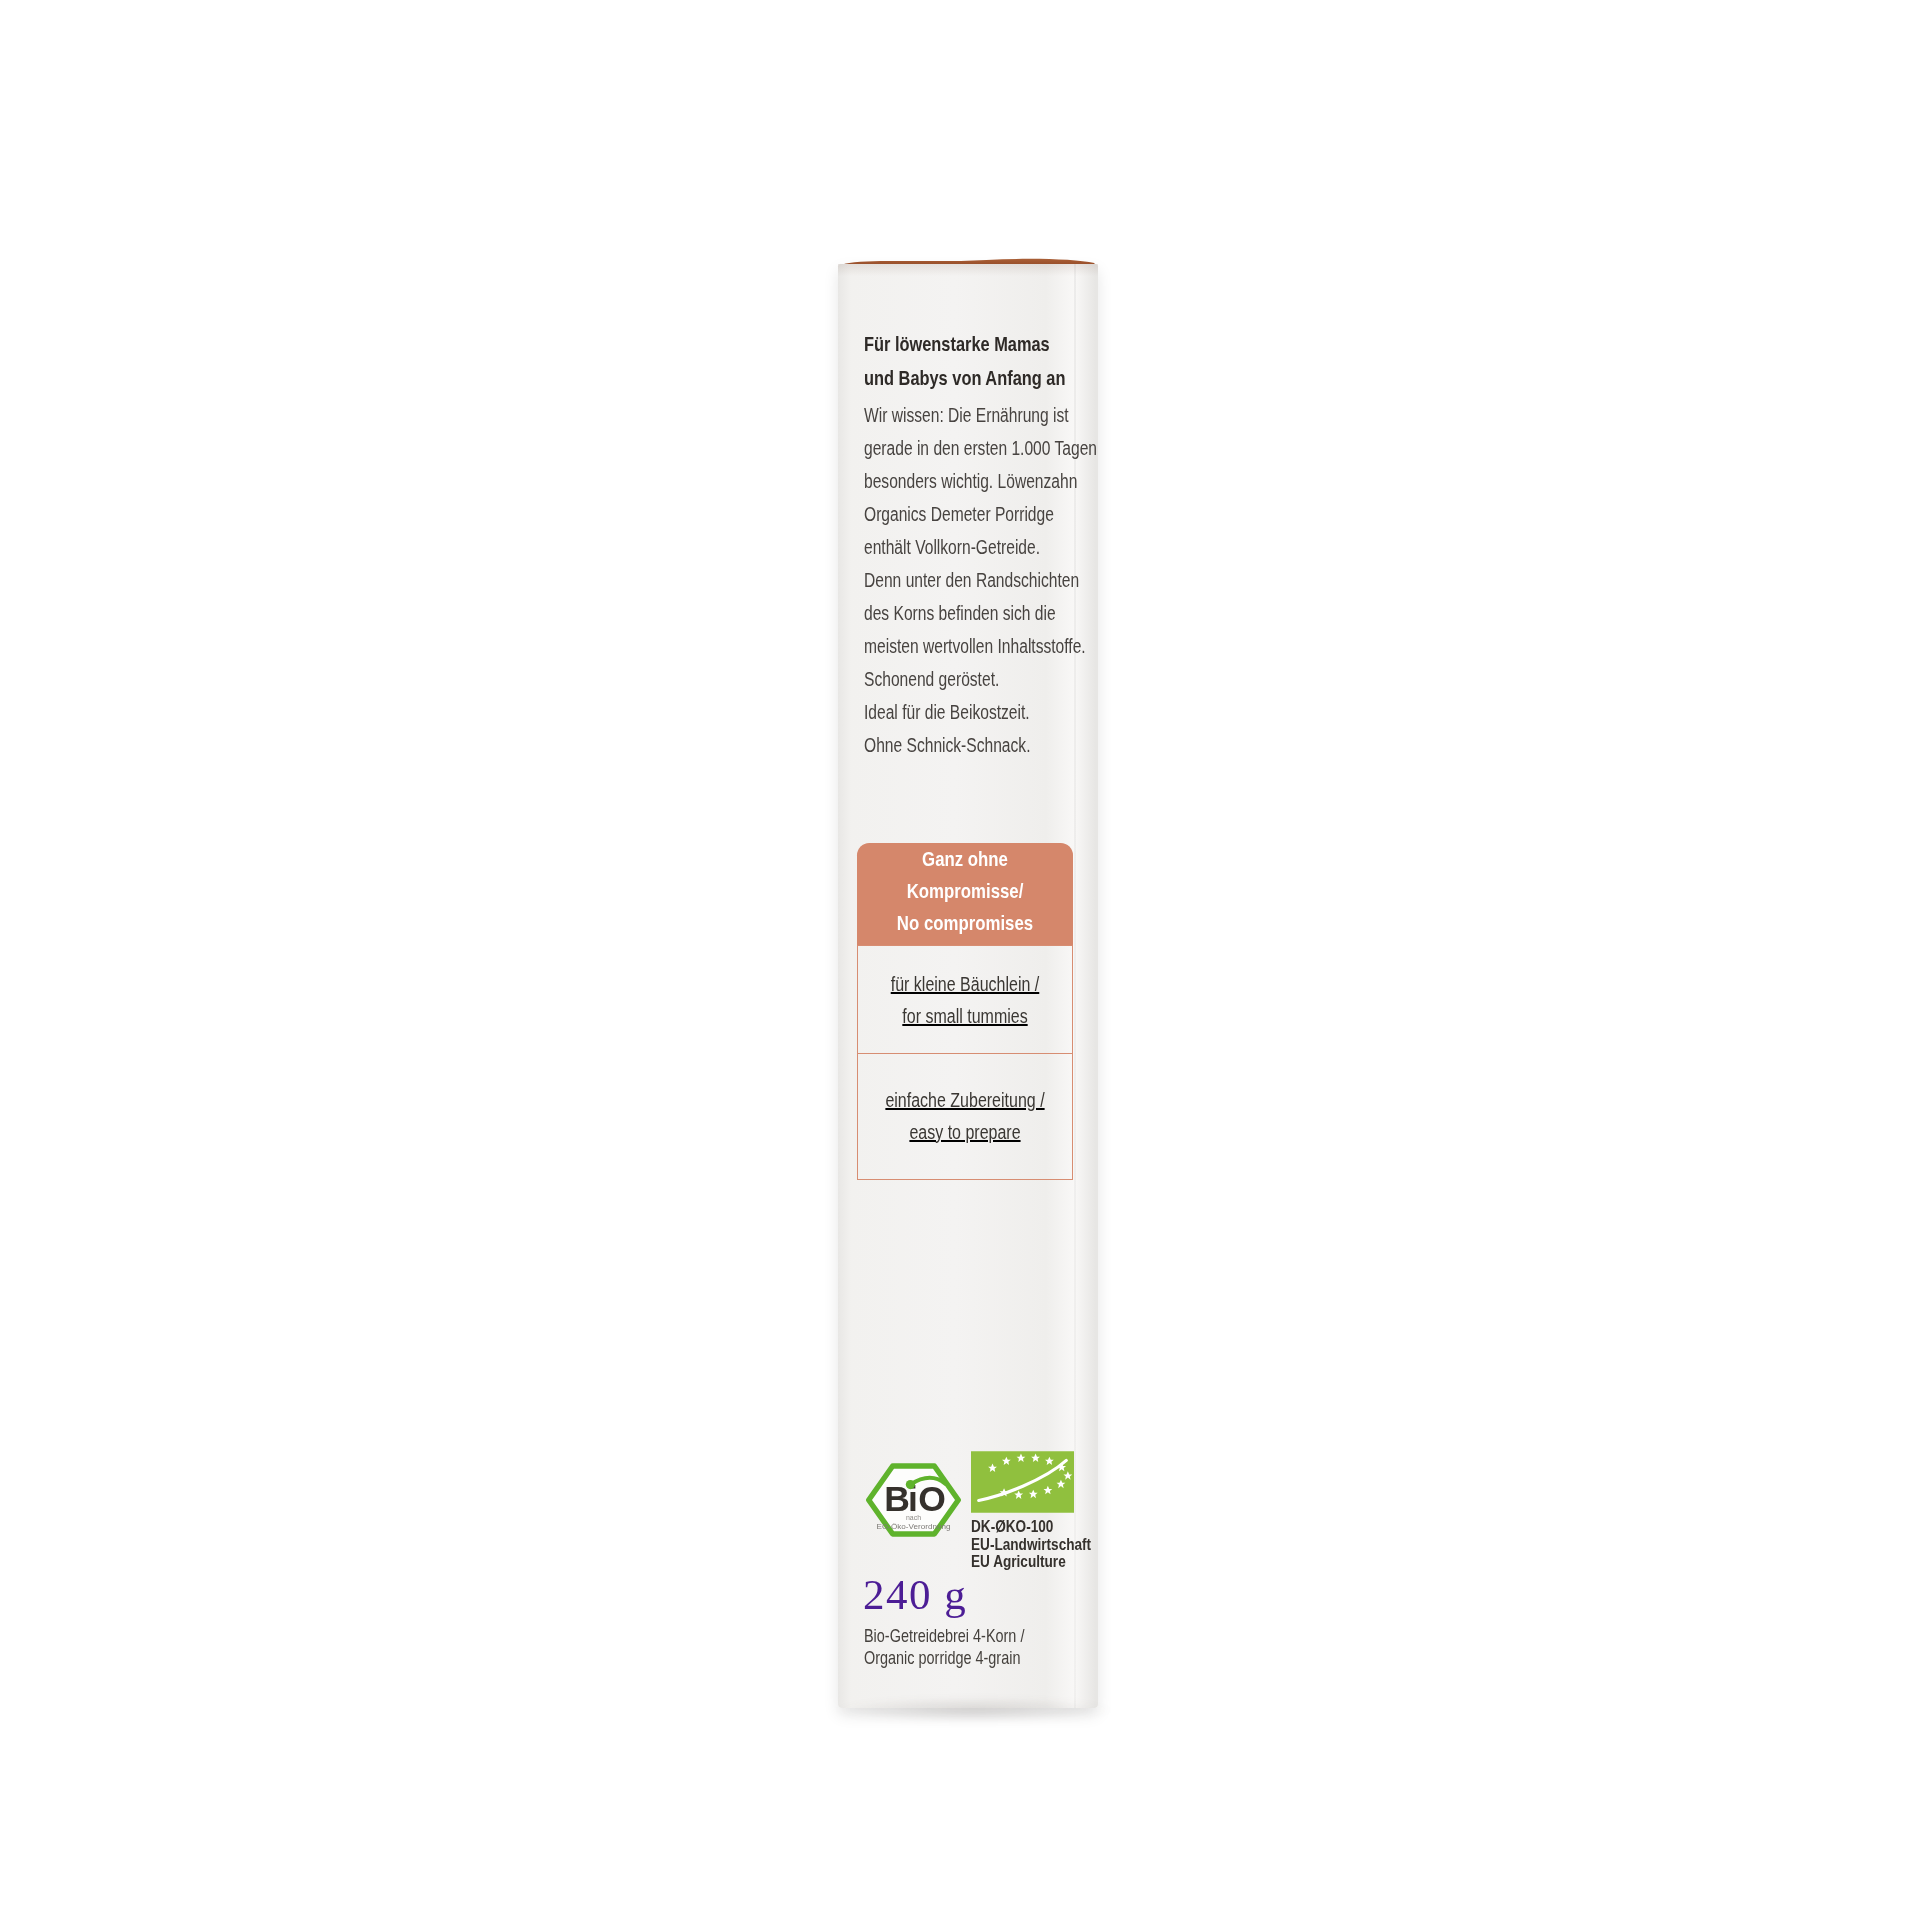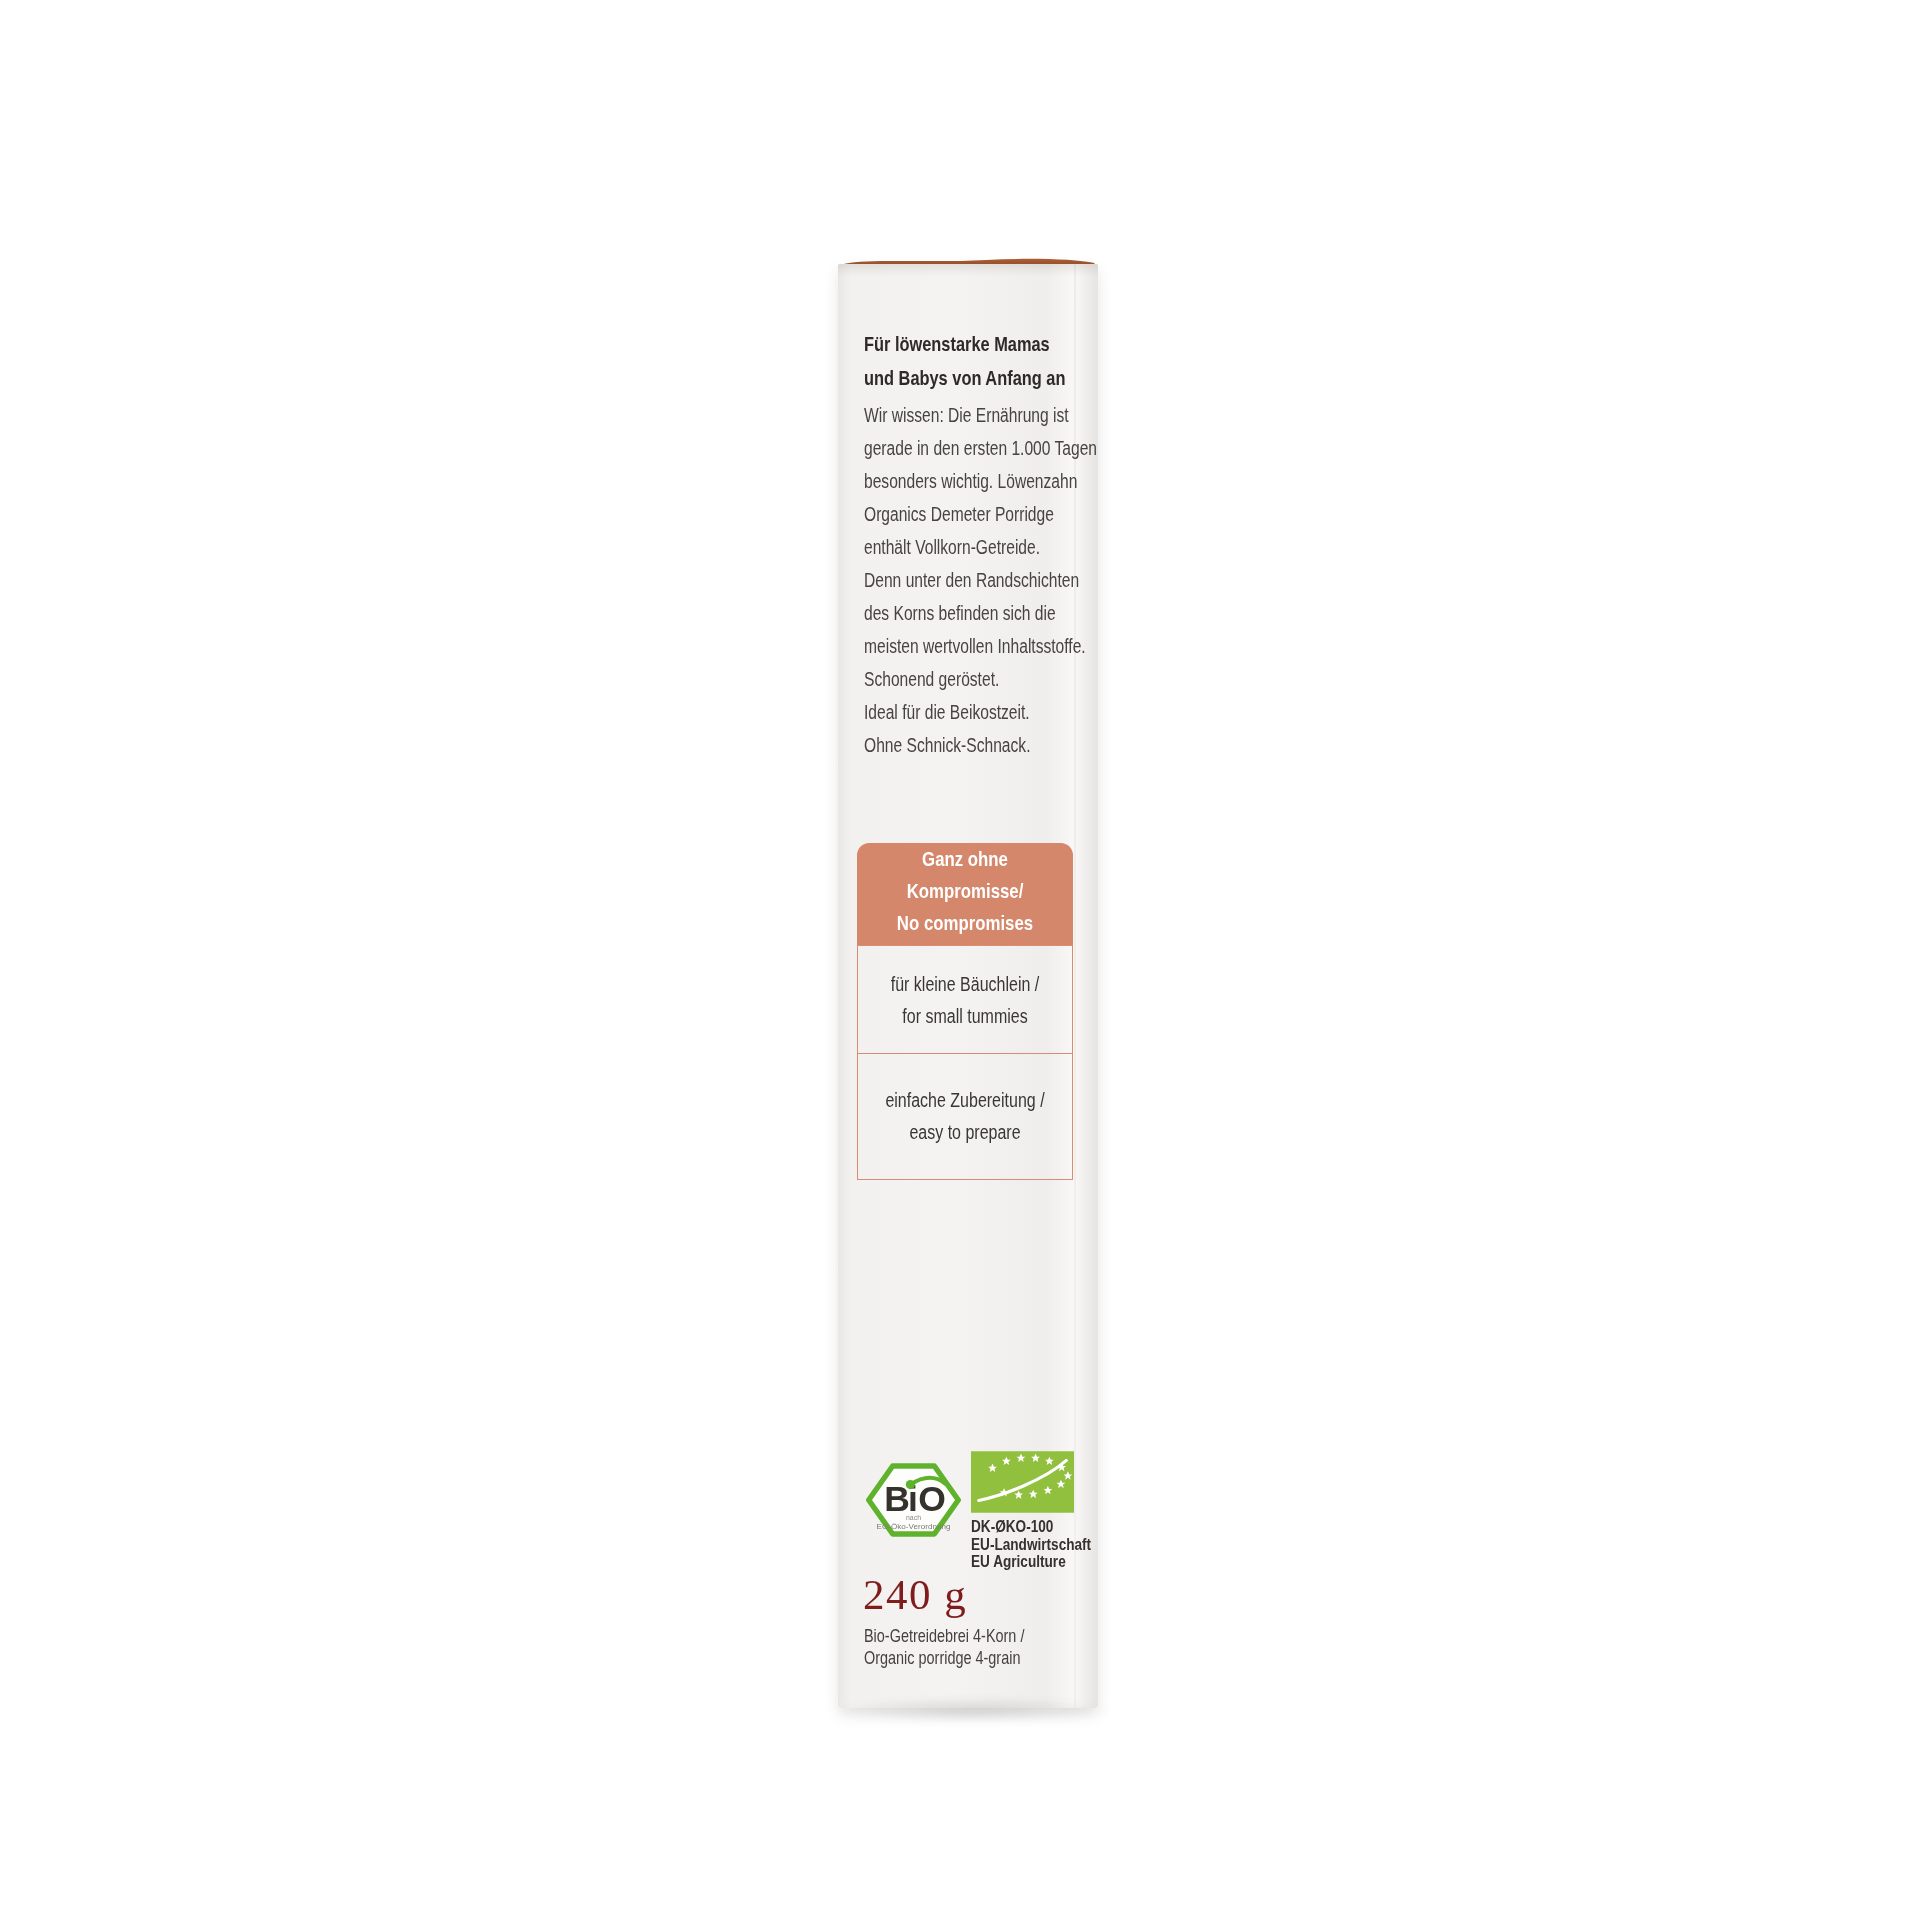--- a/index.html
+++ b/index.html
@@ -28,35 +28,35 @@
            font-size:20px;line-height:33px;color:#474340;}
 
   .badge{position:absolute;left:18.5px;top:590px;width:216px;height:102px;
          border-radius:12.3px 12.3px 0 0;display:flex;flex-direction:column;
          }
   .badge .ln{width:100%;text-align:center;transform:scaleX(0.8);
          font-weight:bold;font-size:21px;line-height:32px;color:#ffffff;}
 
   .claims{position:absolute;left:18.5px;top:692px;width:216px;}
   .cell{box-sizing:border-box;border:1.5px solid #d78d72;background:transparent;
-        display:flex;flex-direction:column;justify-content:center;}
+        display:flex;flex-direction:column;justify-content:center;text-decoration:underline;}
   .cell + .cell{margin-top:-1.5px;}
   .c1{height:109px}.c2{height:121px}.c3{height:120px}.c4{height:127px}
   .cell .ln{width:100%;text-align:center;transform:scaleX(0.8);
         font-size:20px;line-height:32px;color:#3a3733;}
 
   .bio-seal{position:absolute;left:23px;top:1206px;width:105px;height:82px;}
   .eu-logo{position:absolute;left:133px;top:1198px;width:103px;height:62px;}
   .eu-text{position:absolute;left:133px;top:1265px;width:247px;
         transform:scaleX(0.8);transform-origin:0 0;
         font-size:17px;font-weight:bold;line-height:17.7px;color:#35312d;}
 
   .weight{position:absolute;left:25px;top:1319px;
         font-family:"Liberation Serif",serif;font-size:43px;line-height:46px;
-        letter-spacing:1.5px;color:#7f1d1d;}
+        letter-spacing:1.5px;color:#4c1d95;}
   .desc{position:absolute;left:26px;top:1372px;width:331px;
         transform:scaleX(0.78);transform-origin:0 0;
         font-size:18.5px;line-height:22.3px;color:#45413d;}
 
   .ground-shadow{position:absolute;left:831px;top:1697px;width:285px;height:26px;
         background:radial-gradient(ellipse at center,rgba(60,50,45,0.15) 0%,
                    rgba(60,50,45,0) 70%);
         filter:blur(3.1px);}
 </style>
 </head>

